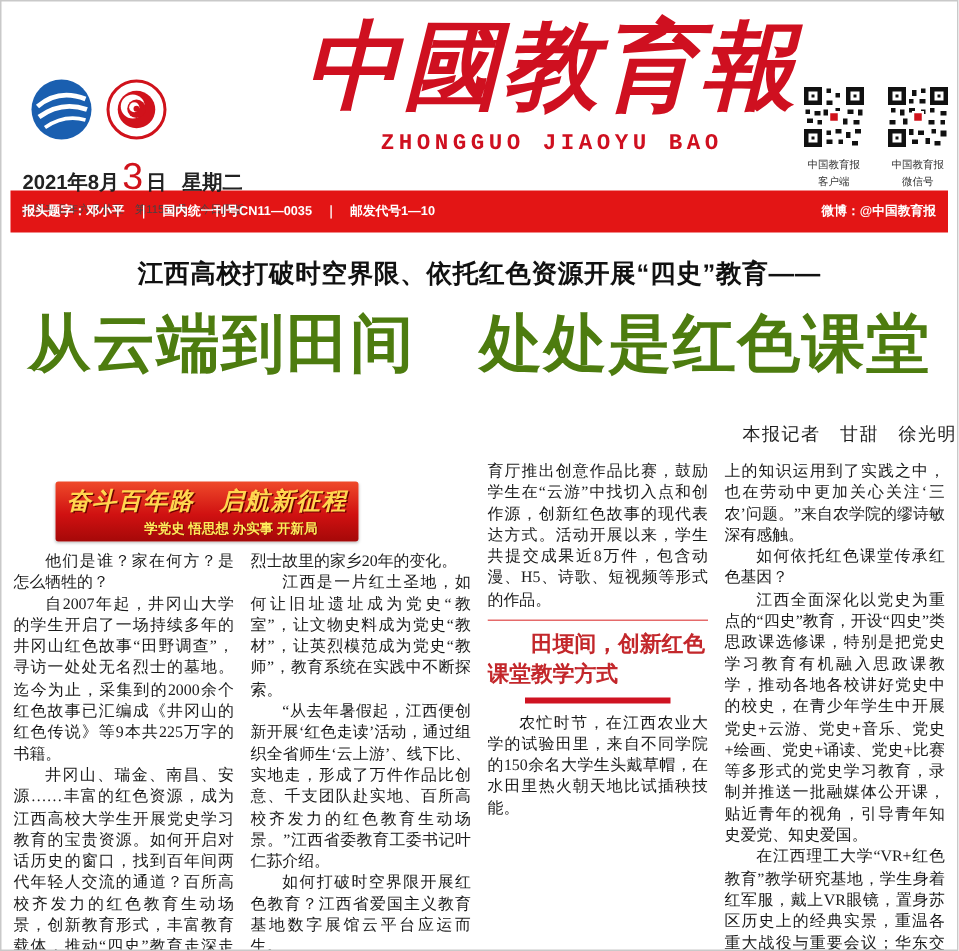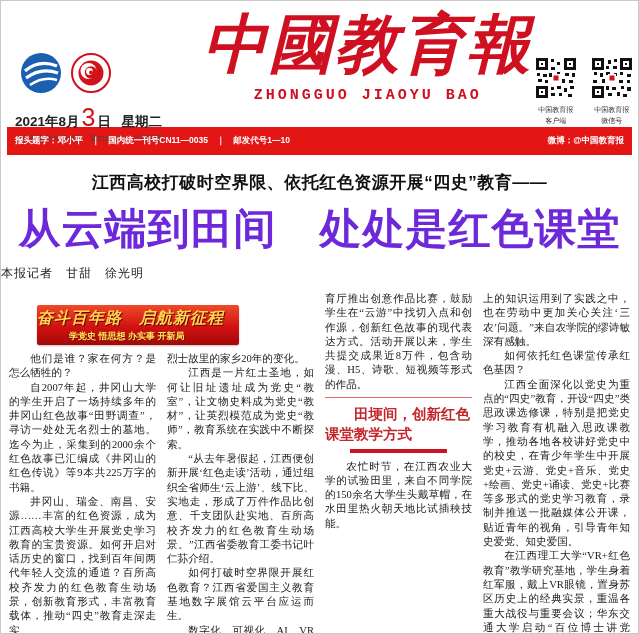--- a/index.html
+++ b/index.html
@@ -29,29 +29,29 @@
   .qr-label { font-size:7px; line-height:9px; color:#333; margin-top:2px; font-family:"Liberation Sans",sans-serif; }
   
   .info-bar {
     margin:4px 6px 0; height:28px; background:#e31515; color:#fff;
     display:flex; justify-content:space-between; align-items:center; padding:0 8px;
     font-size:8.5px; font-weight:bold; font-family:"Liberation Sans",sans-serif;
   }
   
   .kicker { text-align:center; font-size:17px; font-weight:bold; margin-top:16px;
     font-family:"Liberation Sans",sans-serif; color:#111; letter-spacing:.5px; }
-  .main-title { text-align:center; font-size:42px; font-weight:bold; color:#6d28d9;
+  .main-title { text-align:center; font-size:42px; font-weight:bold; color:#4d7c0f;
     margin-top:7px; letter-spacing:1px; white-space:nowrap; }
-  .byline { text-align:left; font-size:12px; margin-top:8px; color:#222; letter-spacing:1px; }
+  .byline { text-align:right; font-size:12px; margin-top:24px; color:#222; letter-spacing:1px; }
   
   .body-wrap { position:relative; margin:10px 8px 0; height:366px; }
   .banner {
     position:absolute; left:28px; top:13px; width:202px; height:40px;
     background:linear-gradient(180deg,#ef4a2a 0%,#d01111 55%,#a50808 100%);
-    border-radius:2px; box-shadow:0 1px 2px rgba(0,0,0,.25);
+    border-radius:2px; text-align:center; box-shadow:0 1px 2px rgba(0,0,0,.25);
   }
   .banner-l1 { font-size:16px; font-weight:900; color:#ffd64f; font-style:italic;
     letter-spacing:1px; margin-top:3px; text-shadow:1px 1px 0 #6d0000; white-space:nowrap;
     font-family:"Liberation Sans",sans-serif; }
   .banner-l2 { font-size:9px; font-weight:bold; color:#ffe95a; margin-top:1px;
     text-shadow:.5px .5px 0 #6d0000; white-space:nowrap; font-family:"Liberation Sans",sans-serif;padding-left:32px; }
   .columns { display:flex; gap:11px; height:100%; }
   .col { flex:1; font-size:10.6px; line-height:14.3px; text-align:justify; overflow:hidden; }
   .col-offset { padding-top:60px; }
   .col p { text-indent:2em; margin:0; }

